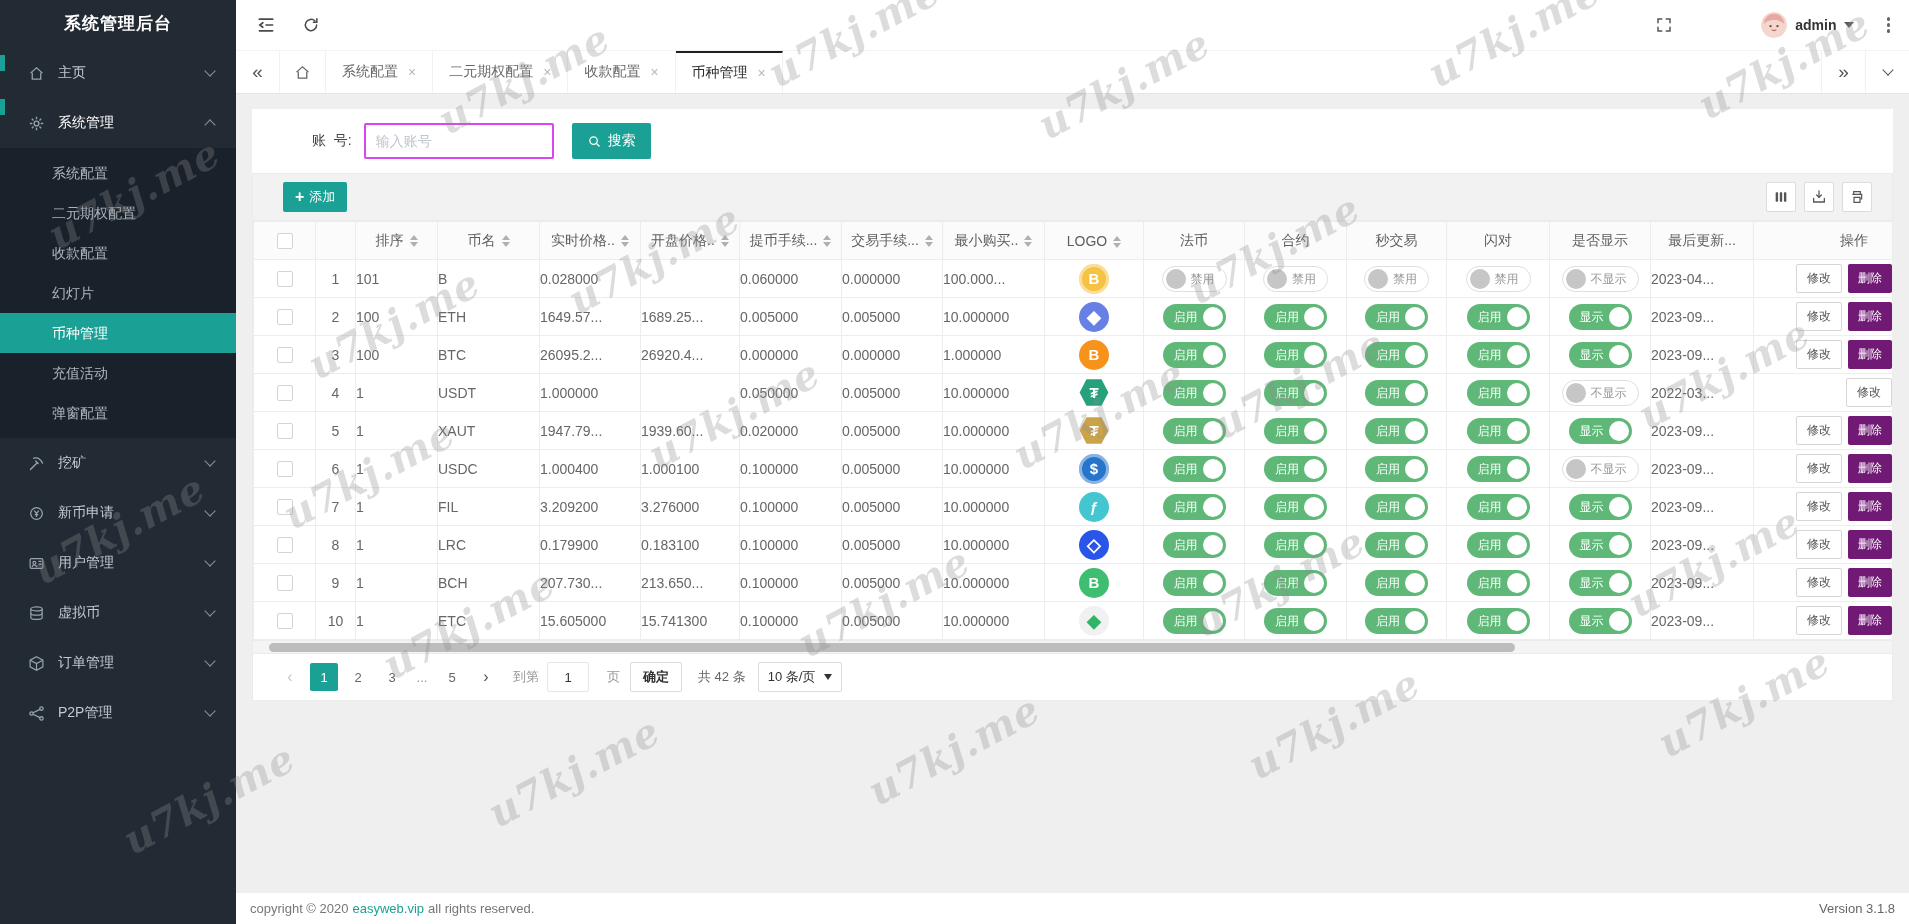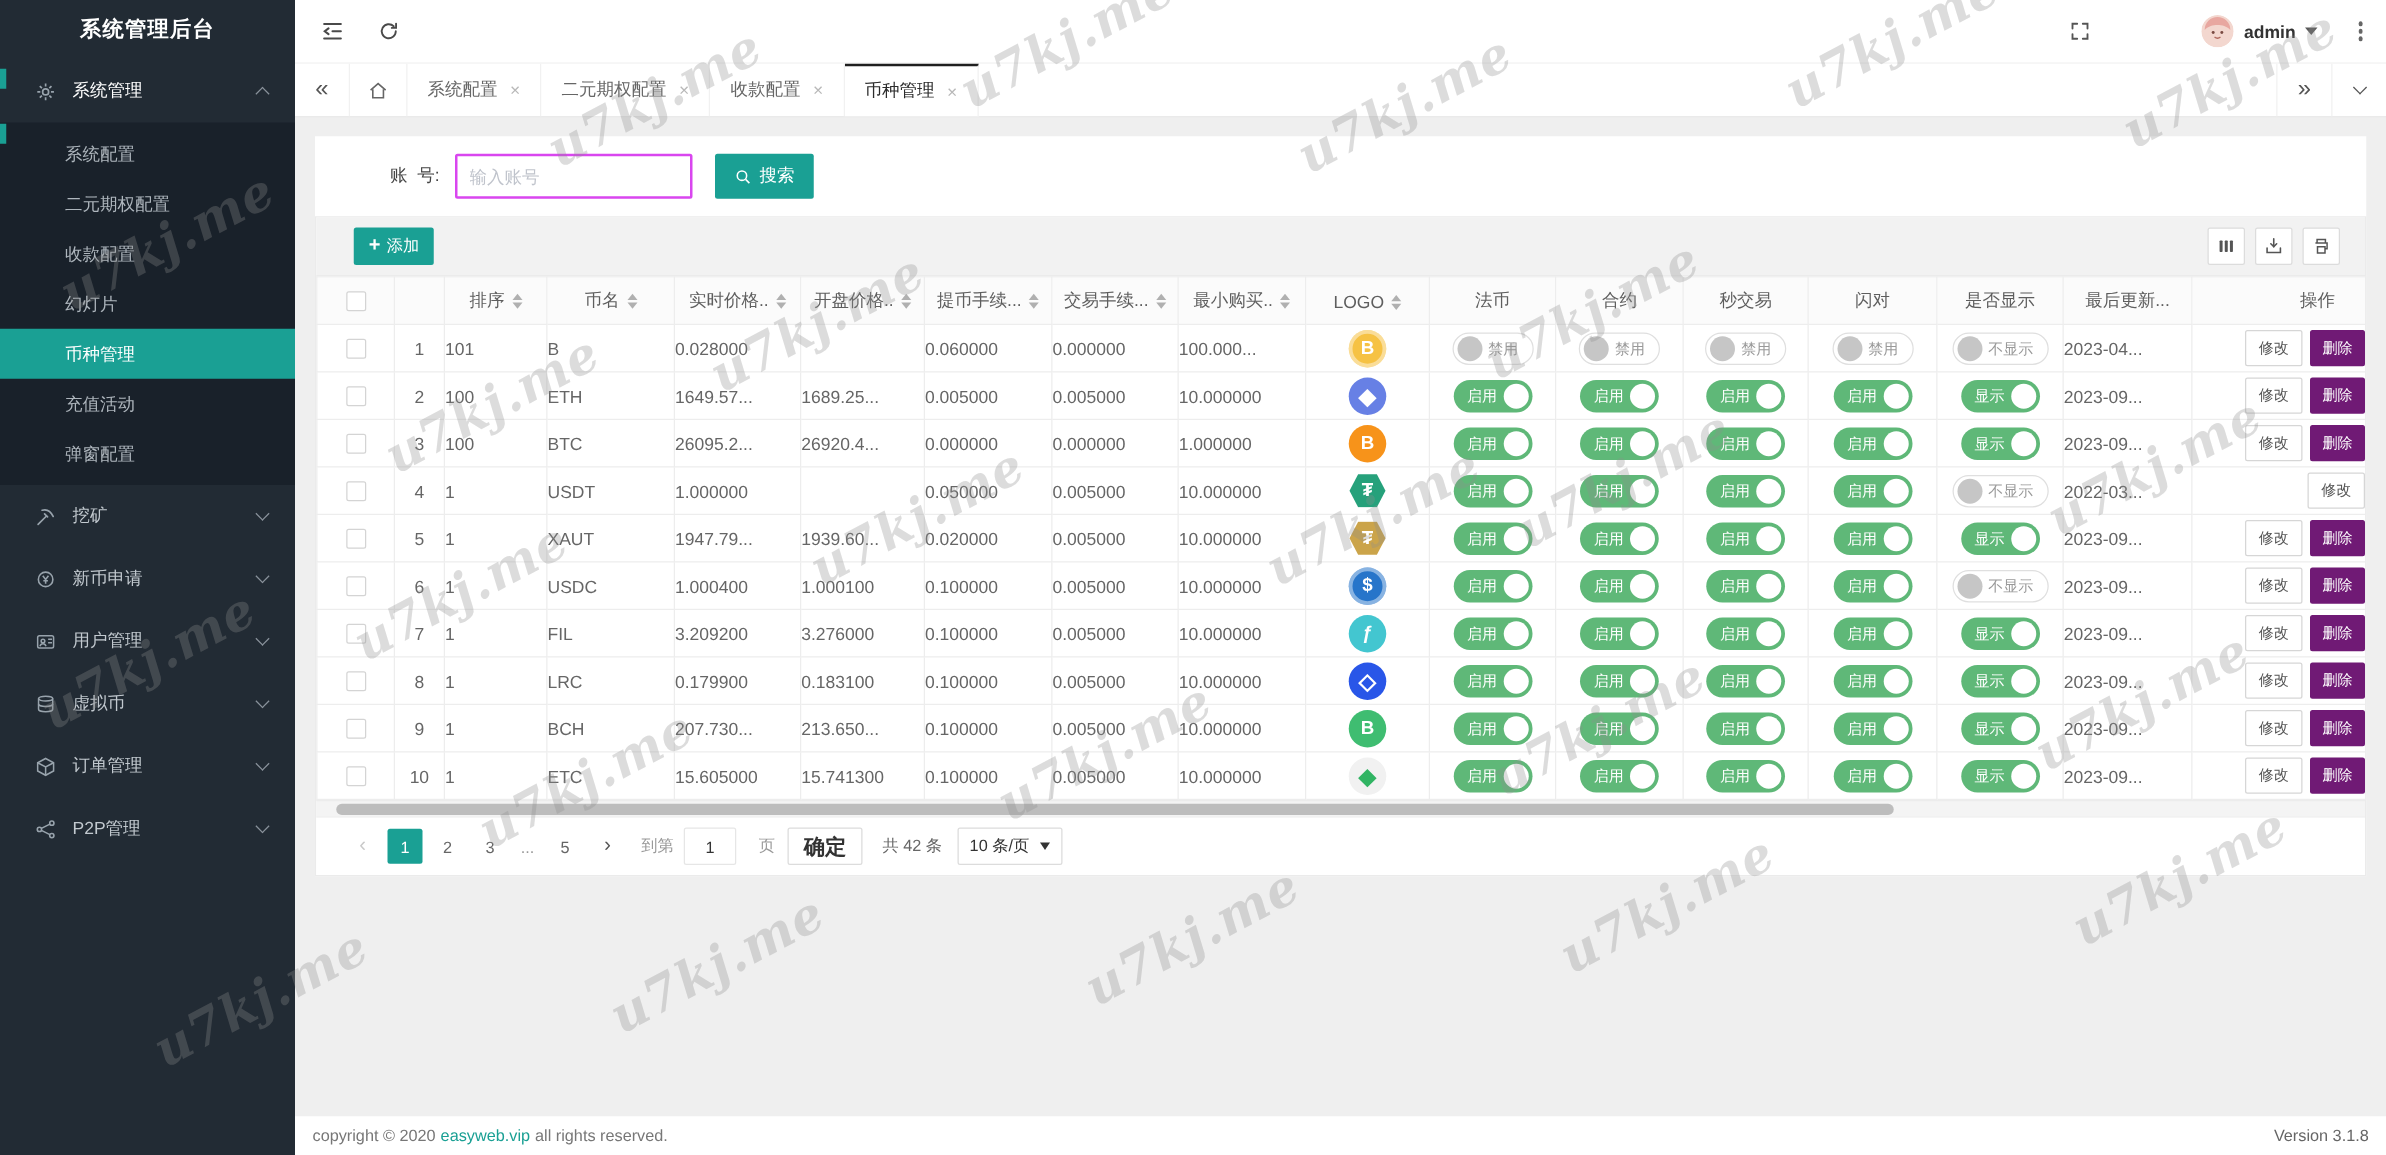--- a/index.html
+++ b/index.html
@@ -123,41 +123,51 @@
   .pg{min-width:28px;height:28px;display:inline-flex;align-items:center;justify-content:center;
       margin:0 3px;border-radius:2px;cursor:pointer;}
   .pg.active{background:#1AA094;color:#FFF;}
   .pg.prev{color:#C9C9C9;font-size:16px;}
   .pg.next{color:#555;font-size:16px;}
   .pg.dots{color:#999;cursor:default;min-width:20px;}
   .goto-label{color:#999;margin-left:10px;}
   .goto-input{width:42px;height:30px;border:1px solid #E6E6E6;border-radius:2px;text-align:center;
       margin:0 8px;font-size:13px;color:#333;outline:none;font-family:inherit;}
   .confirm-btn{margin-left:10px;height:30px;padding:0 12px;border:1px solid #DCDCDC;background:#FFF;
-      border-radius:2px;color:#333;font-weight:bold;font-size:17px;cursor:pointer;font-family:Liberation Sans, sans-serif;}
+      border-radius:2px;color:#333;font-weight:bold;font-size:13px;cursor:pointer;font-family:Liberation Sans, sans-serif;}
   .total{margin-left:16px;color:#666;}
   .size-select{margin-left:12px;height:30px;border:1px solid #DCDCDC;border-radius:2px;display:inline-flex;
       align-items:center;padding:0 9px;gap:9px;color:#333;cursor:pointer;background:#FFF;}
   .sel-caret{width:0;height:0;border-left:4.5px solid transparent;border-right:4.5px solid transparent;
       border-top:6px solid #333;}
   
   .footer{height:31px;background:#FFF;display:flex;align-items:center;padding:0 14px;font-size:13px;color:#777;}
   .flink{color:#1AA094;text-decoration:none;margin:0 4px;cursor:pointer;}
   .fversion{margin-left:auto;color:#666;}
 </style>
 </head>
 <body>
 
 <div class="page">
 
   <aside class="sidebar">
     <div class="sidebar-title">系统管理后台</div>
     <nav class="nav" id="sidebar-nav">
       <span class="edge-mark" style="top:7px"></span>
       <span class="edge-mark" style="top:51px"></span>
+    <div class="nav-item">
+          <span class="nav-ic">
+            <svg viewBox="0 0 24 24" fill="none" stroke="currentColor" stroke-width="1.8">
+              <path d="M3.5 11.5 12 4l8.5 7.5"></path>
+              <path d="M6 10.5V20h12v-9.5"></path>
+            </svg>
+          </span>
+          <span class="lbl">主页</span>
+          <span class="chev down"></span>
+        </div>
         <div class="nav-item open">
           <span class="nav-ic">
             <svg viewBox="0 0 24 24" fill="none" stroke="currentColor" stroke-width="1.9">
               <circle cx="12" cy="12" r="3.4"></circle>
               <path d="M12 2.6V6M12 18v3.4M2.6 12H6M18 12h3.4M5.4 5.4l2.4 2.4M16.2 16.2l2.4 2.4M18.6 5.4l-2.4 2.4M5.4 18.6l2.4-2.4"></path>
             </svg>
           </span>
           <span class="lbl">系统管理</span>
           <span class="chev up"></span>
         </div>

